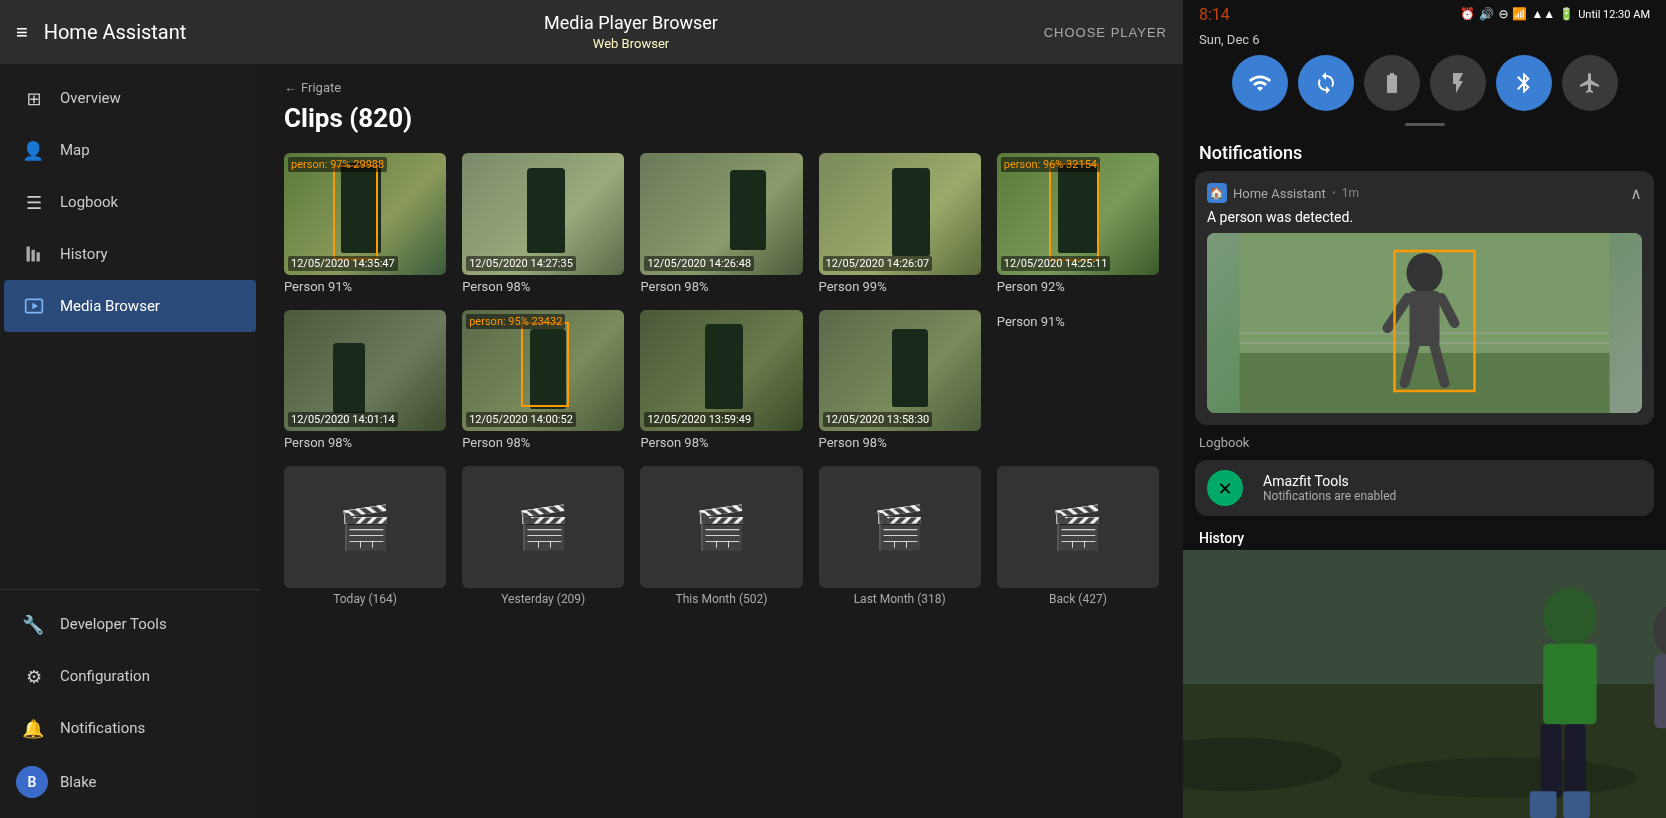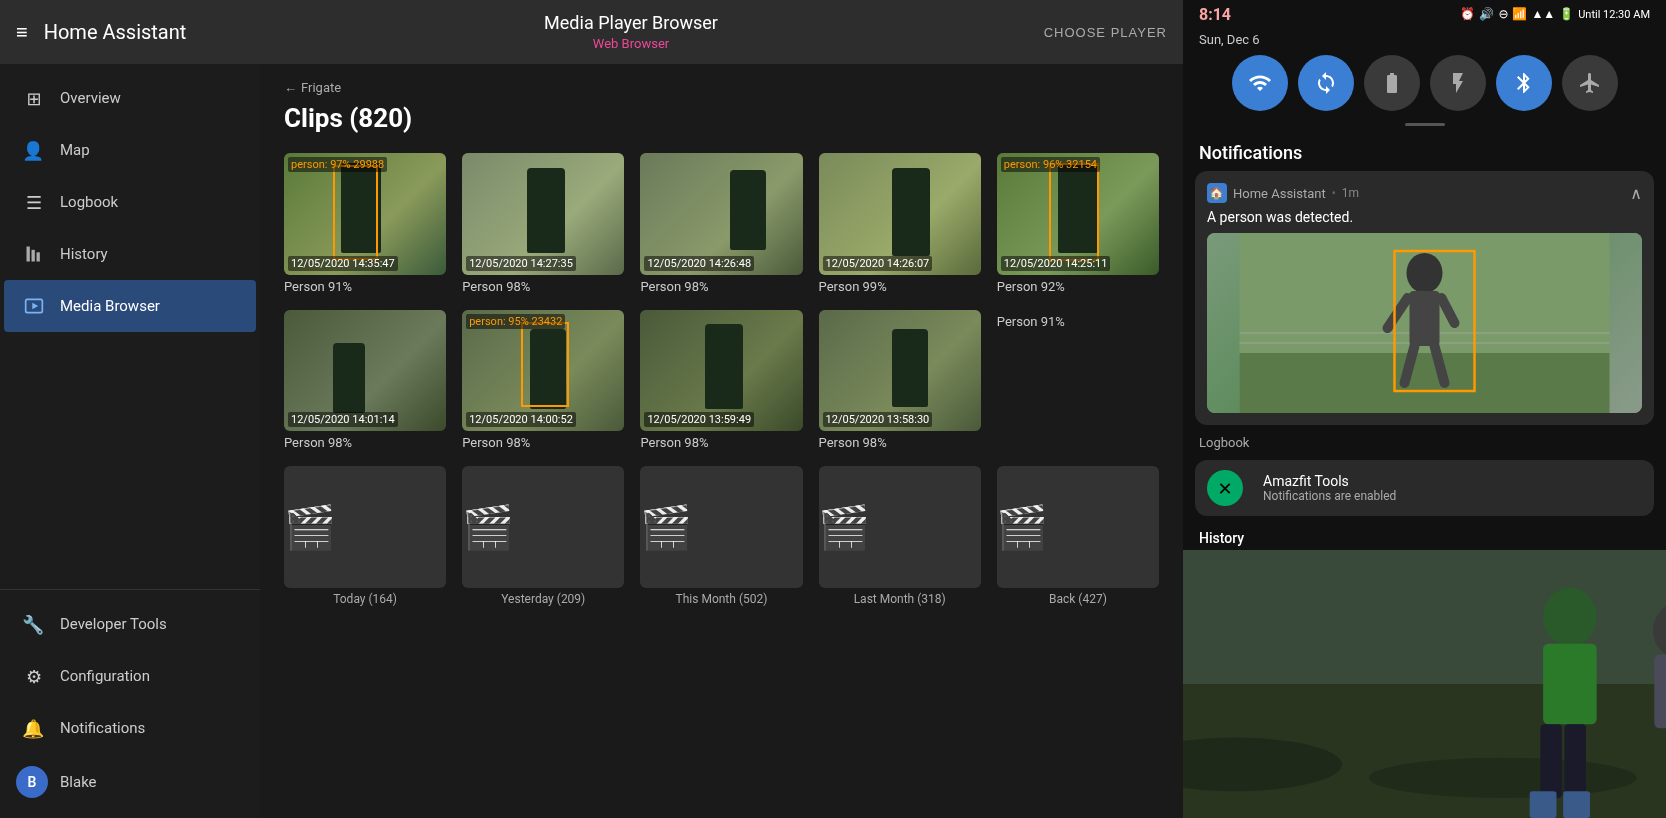--- a/index.html
+++ b/index.html
@@ -47,21 +47,21 @@
       flex: 1;
       text-align: center;
     }
     #ha-player-title {
       color: #fff;
       font-size: 18px;
       font-weight: 400;
       display: block;
     }
     #ha-player-subtitle {
-      color: #ec4899;
+      color: #fef9c3;
       font-size: 13px;
     }
     #ha-choose-player-btn {
       color: #aaa;
       font-size: 13px;
       letter-spacing: 1px;
       background: none;
       border: none;
       cursor: pointer;
       text-transform: uppercase;
@@ -158,20 +158,21 @@
     }
     .clip-thumb {
       width: 100%;
       aspect-ratio: 4/3;
       background: #333;
       border-radius: 6px;
       overflow: hidden;
       position: relative;
       display: flex;
       align-items: center;
+      justify-content: center;
     }
     .clip-thumb .timestamp {
       position: absolute;
       bottom: 4px;
       left: 4px;
       font-size: 11px;
       color: #fff;
       background: rgba(0,0,0,0.5);
       padding: 1px 3px;
       border-radius: 2px;
@@ -217,23 +218,23 @@
     }
     #android-status-bar {
       height: 28px;
       background: #111;
       display: flex;
       align-items: center;
       justify-content: space-between;
       padding: 0 16px;
     }
     #android-time {
-      color: #fca5a5;
+      color: #c2410c;
       font-size: 16px;
-      font-weight: 700;
+      font-weight: 400;
     }
     #android-status-icons {
       display: flex;
       align-items: center;
       gap: 4px;
       font-size: 12px;
       color: #fff;
     }
     #android-date-bar {
       background: #111;

